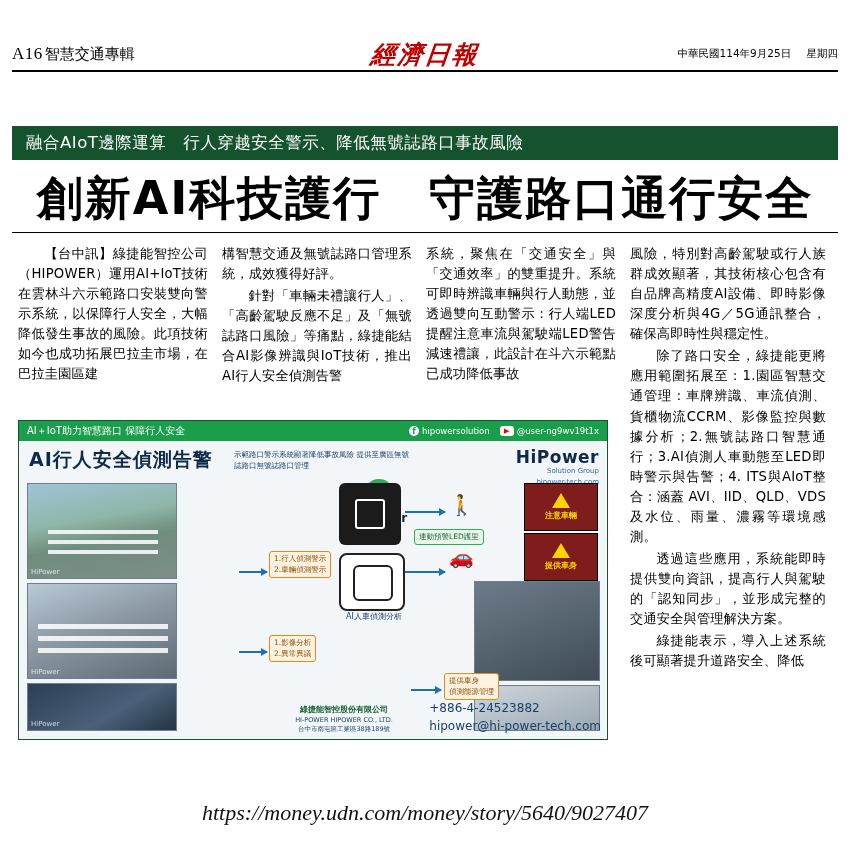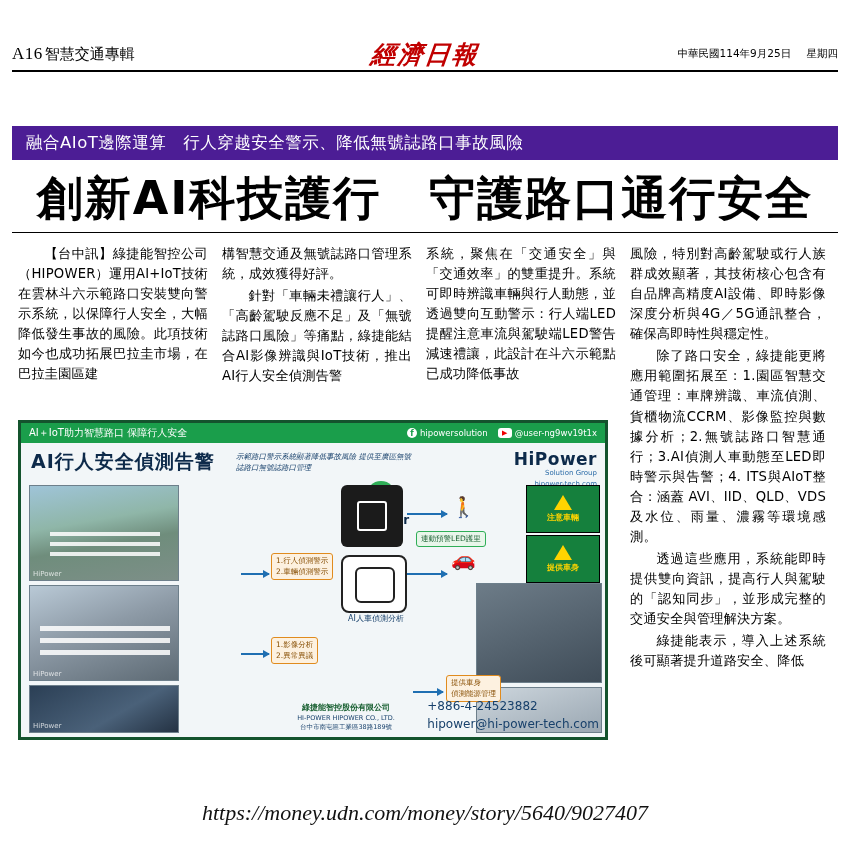--- a/index.html
+++ b/index.html
@@ -73,21 +73,21 @@
     height: 2px;
     background: #000;
   }
   .rule-top { top: 70px; }
 
   
   .kicker {
     position: absolute;
     left: 12px; top: 126px;
     width: 826px; height: 34px;
-    background: #4c1d95;
+    background: #14532d;
     color: #fff;
     display: flex;
     align-items: center;
     padding-left: 14px;
     box-sizing: border-box;
     font-size: 16.5px;
     letter-spacing: 0.5px;
     font-family: "DejaVu Sans", sans-serif;
   }
 
@@ -127,21 +127,21 @@
   }
   .col p { margin: 0 0 2px 0; }
   .col p.indent { text-indent: 2em; }
   .col-4 { width: 196px; }
 
   
   .figure {
     position: absolute;
     left: 18px; top: 420px;
     width: 590px; height: 320px;
-    border: 3px solid #14532d;
+    border: 1px solid #14532d;
     background: #f2f6f8;
     overflow: hidden;
     box-sizing: border-box;
   }
   .fig-topbar {
     position: absolute; left: 0; top: 0;
     width: 100%; height: 20px;
     background: #1a9e4b;
     color: #fff;
     font-size: 10px;
@@ -172,21 +172,20 @@
   }
   .fig-title {
     position: absolute; left: 10px; top: 26px;
     font-size: 19px; font-weight: bold; color: #0d2a4a;
     letter-spacing: 1px;
   }
   .fig-sub {
     position: absolute; left: 215px; top: 28px;
     font-size: 7.5px; color: #17406b; line-height: 1.5;
     width: 180px;
-    font-style: italic;
   }
   .fig-brand {
     position: absolute; right: 8px; top: 26px;
     text-align: right;
   }
   .fig-brand .bname {
     font-size: 17px; font-weight: bold; color: #0d2a4a;
     letter-spacing: 0.5px;
   }
   .fig-brand .bslogan { font-size: 7px; color: #2c6ca8; }
@@ -267,21 +266,21 @@
   }
   .orange-tag {
     position: absolute;
     background: #fdf1e0; border: 1px solid #e08b1e;
     color: #8a5208; font-size: 7.5px;
     padding: 2px 4px; border-radius: 3px; white-space: nowrap;
     line-height: 1.4;
   }
   .sign {
     position: absolute; width: 72px; height: 46px;
-    background: #15803d; border: 1px solid #000;
+    background: #7f1d1d; border: 1px solid #000;
     color: #fff; font-size: 8px;
     display: flex; flex-direction: column;
     align-items: center; justify-content: center; gap: 2px;
   }
   .sign .warn {
     color: #ffd400; font-size: 8px; font-weight: bold;
   }
   .sign-tri {
     width: 0; height: 0;
     border-left: 9px solid transparent;

